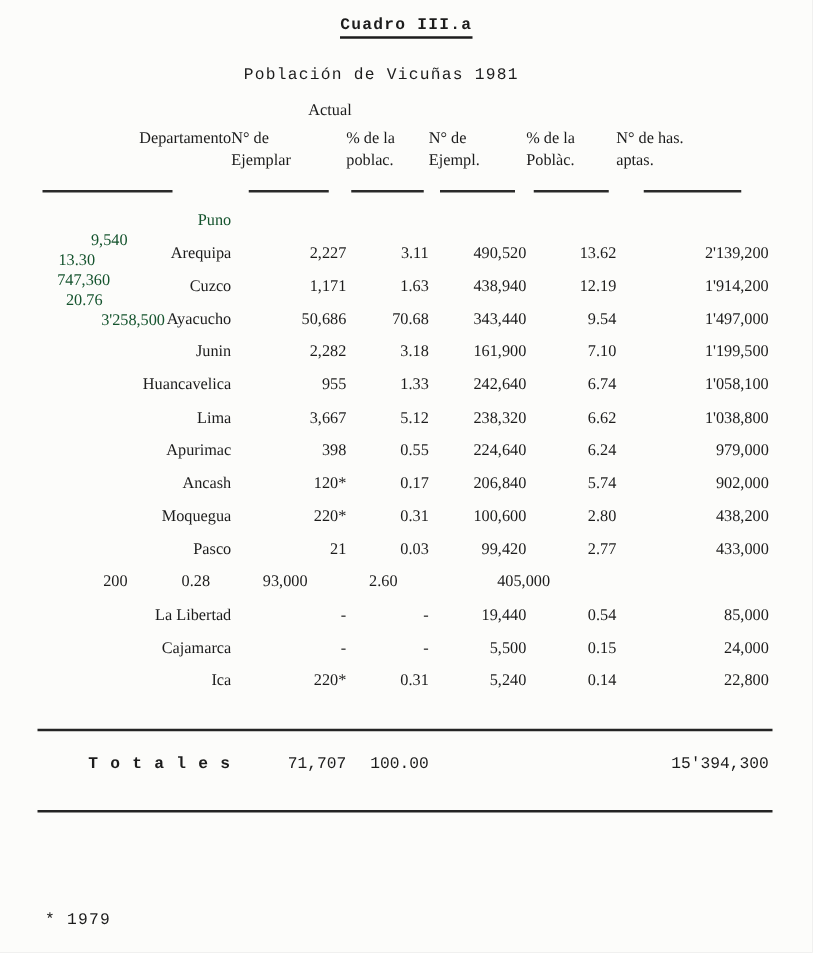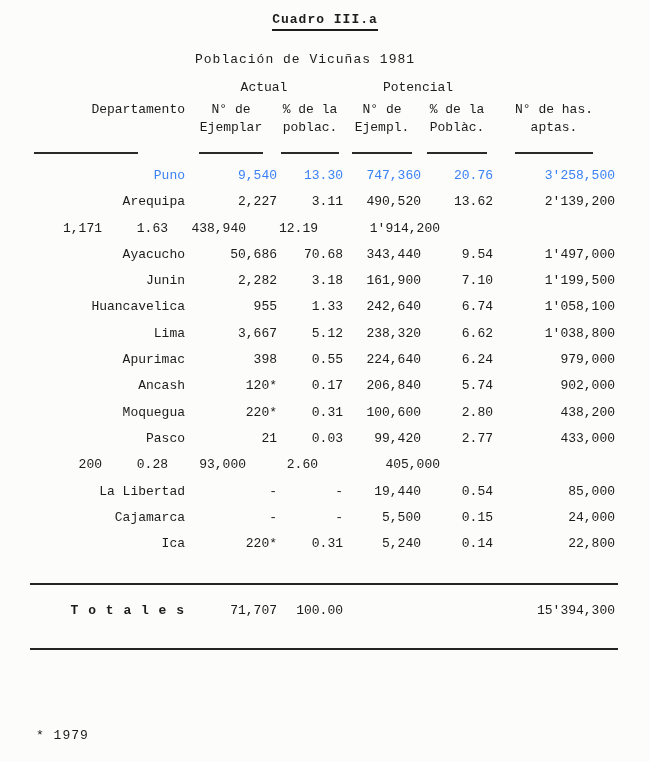--- a/index.html
+++ b/index.html
@@ -14,46 +14,46 @@
     overflow:hidden;
   }
   .doc-title{
     position:absolute;top:12px;left:0;width:650px;
     text-align:center;font-weight:bold;letter-spacing:1px;
   }
   .doc-title span{border-bottom:2px solid #1c1c1c;padding-bottom:2px;}
   .doc-subtitle{
     position:absolute;top:52px;left:195px;letter-spacing:1px;
   }
-  .table-wrap{position:absolute;top:80px;left:10px;width:620px;}
+  .table-wrap{position:absolute;top:80px;left:10px;width:620px;font-family:Liberation Serif, serif;}
   .row{display:flex;align-items:baseline;}
   .cell{box-sizing:border-box;white-space:pre;}
   .c1{width:175px;text-align:right;padding-left:24px;}
   .c2{width:92px;}
   .c3{width:66px;}
   .c4{width:78px;}
   .c5{width:72px;}
   .c6{width:122px;}
   .num{text-align:right;}
-  .hdr{text-align:center;}
+  .hdr{}
   .group-row{height:22px;}
   .group-actual{width:175px;}
   .group-actual-span{width:158px;text-align:center;}
   .group-pot-span{width:150px;text-align:center;}
   .head-row{height:18px;}
   .underline-row{height:26px;margin-top:4px;}
   .underline-row .bar{display:block;height:2px;background:#2a2a2a;margin:10px auto 0 auto;}
   .underline-row .c1 .bar{margin-left:0;width:104px;}
   .underline-row .c2 .bar{width:64px;}
   .underline-row .c3 .bar{width:58px;}
   .underline-row .c4 .bar{width:60px;}
   .underline-row .c5 .bar{width:60px;}
   .underline-row .c6 .bar{width:78px;}
   .body-row{height:26.3px;}
-  .body-row.faded{color:#3b82f6;}
+  .body-row.faded{color:#14532d;flex-direction:column;}
   .rule{position:absolute;left:30px;width:588px;height:2px;background:#242424;}
   .rule-after-body{top:583px;}
   .rule-after-totals{top:648px;}
   .totals-row{position:absolute;top:603px;left:10px;width:620px;}
   .totals-row .c1{font-weight:bold;letter-spacing:1px;}
   .footnote{position:absolute;top:728px;left:36px;letter-spacing:1px;}
 </style>
 </head>
 <body>
 
@@ -63,21 +63,20 @@
     <span>Cuadro  III.a</span>
   </div>
 
   <div class="doc-subtitle">Población de Vicuñas 1981</div>
 
   <div class="table-wrap">
 
     <div class="row group-row">
       <div class="cell group-actual"></div>
       <div class="cell group-actual-span">Actual</div>
-      <div class="cell group-pot-span">Potencial</div>
     </div>
 
     <div class="row head-row">
       <div class="cell c1">Departamento</div>
       <div class="cell c2 hdr">N° de</div>
       <div class="cell c3 hdr">% de la</div>
       <div class="cell c4 hdr">N° de</div>
       <div class="cell c5 hdr">% de la</div>
       <div class="cell c6 hdr">N° de has.</div>
     </div>
@@ -111,20 +110,21 @@
         </div>
         <div class="row body-row">
           <div class="cell c1">Arequipa</div>
           <div class="cell c2 num">2,227</div>
           <div class="cell c3 num">3.11</div>
           <div class="cell c4 num">490,520</div>
           <div class="cell c5 num">13.62</div>
           <div class="cell c6 num">2'139,200</div>
         </div>
         <div class="row body-row">
+          <div class="cell c1">Cuzco</div>
           <div class="cell c2 num">1,171</div>
           <div class="cell c3 num">1.63</div>
           <div class="cell c4 num">438,940</div>
           <div class="cell c5 num">12.19</div>
           <div class="cell c6 num">1'914,200</div>
         </div>
         <div class="row body-row">
           <div class="cell c1">Ayacucho</div>
           <div class="cell c2 num">50,686</div>
           <div class="cell c3 num">70.68</div>

